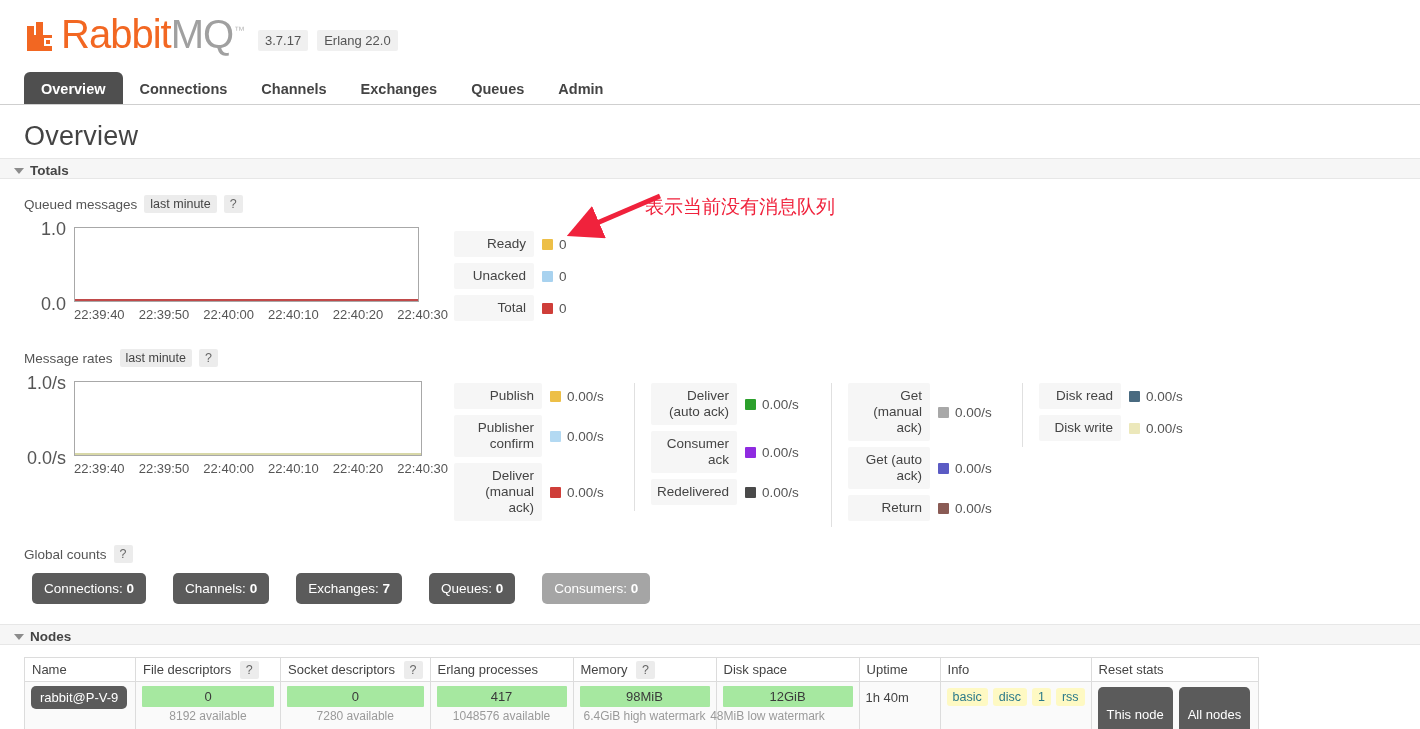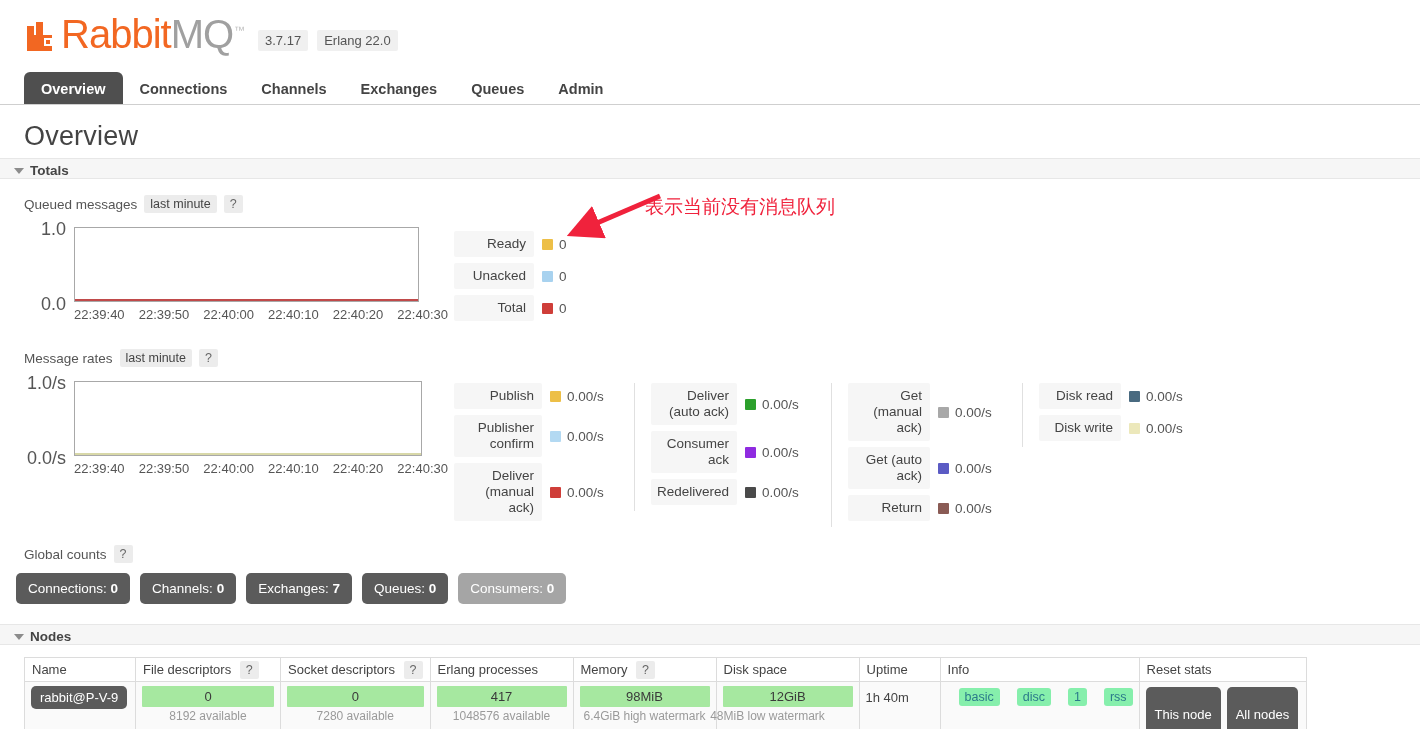--- a/index.html
+++ b/index.html
@@ -213,22 +213,22 @@
   }
   .swatch {
     display: inline-block;
     width: 11px; height: 11px;
     border-radius: 1px;
     flex: 0 0 auto;
   }
 
   
   .counts-row {
-    display: flex; gap: 10px;
-    margin: 10px 0 0 16px;
+    display: flex; gap: 27px;
+    margin: 10px 0 0 32px;
   }
   .count-badge {
     background: #5b5b5b;
     color: #fff;
     font-size: 13.5px;
     padding: 8px 12px;
     border-radius: 5px;
     cursor: pointer;
     white-space: nowrap;
   }
@@ -279,26 +279,25 @@
     color: #fff;
     border-radius: 5px;
     padding: 4px 9px;
     font-size: 13px;
     display: inline-block;
     white-space: nowrap;
     cursor: pointer;
   }
   .info-badges { display: flex; gap: 5px; padding-top: 2px; }
   .info-badge {
-    background: #86efac;
+    background: #fef9c3;
     color: #2b7a8a;
     border-radius: 3px;
     padding: 2px 6px;
     font-size: 12.5px;
-    margin-left: 12px;
   }
   .reset-btns { display: flex; gap: 6px; padding-top: 1px; }
   .reset-btn {
     background: #5b5b5b; color: #fff;
     border-radius: 5px;
     padding: 20px 9px;
     font-size: 13px;
     cursor: pointer; white-space: nowrap;
   }
   .uptime { text-align: left; color: #444; padding-top: 4px; }

